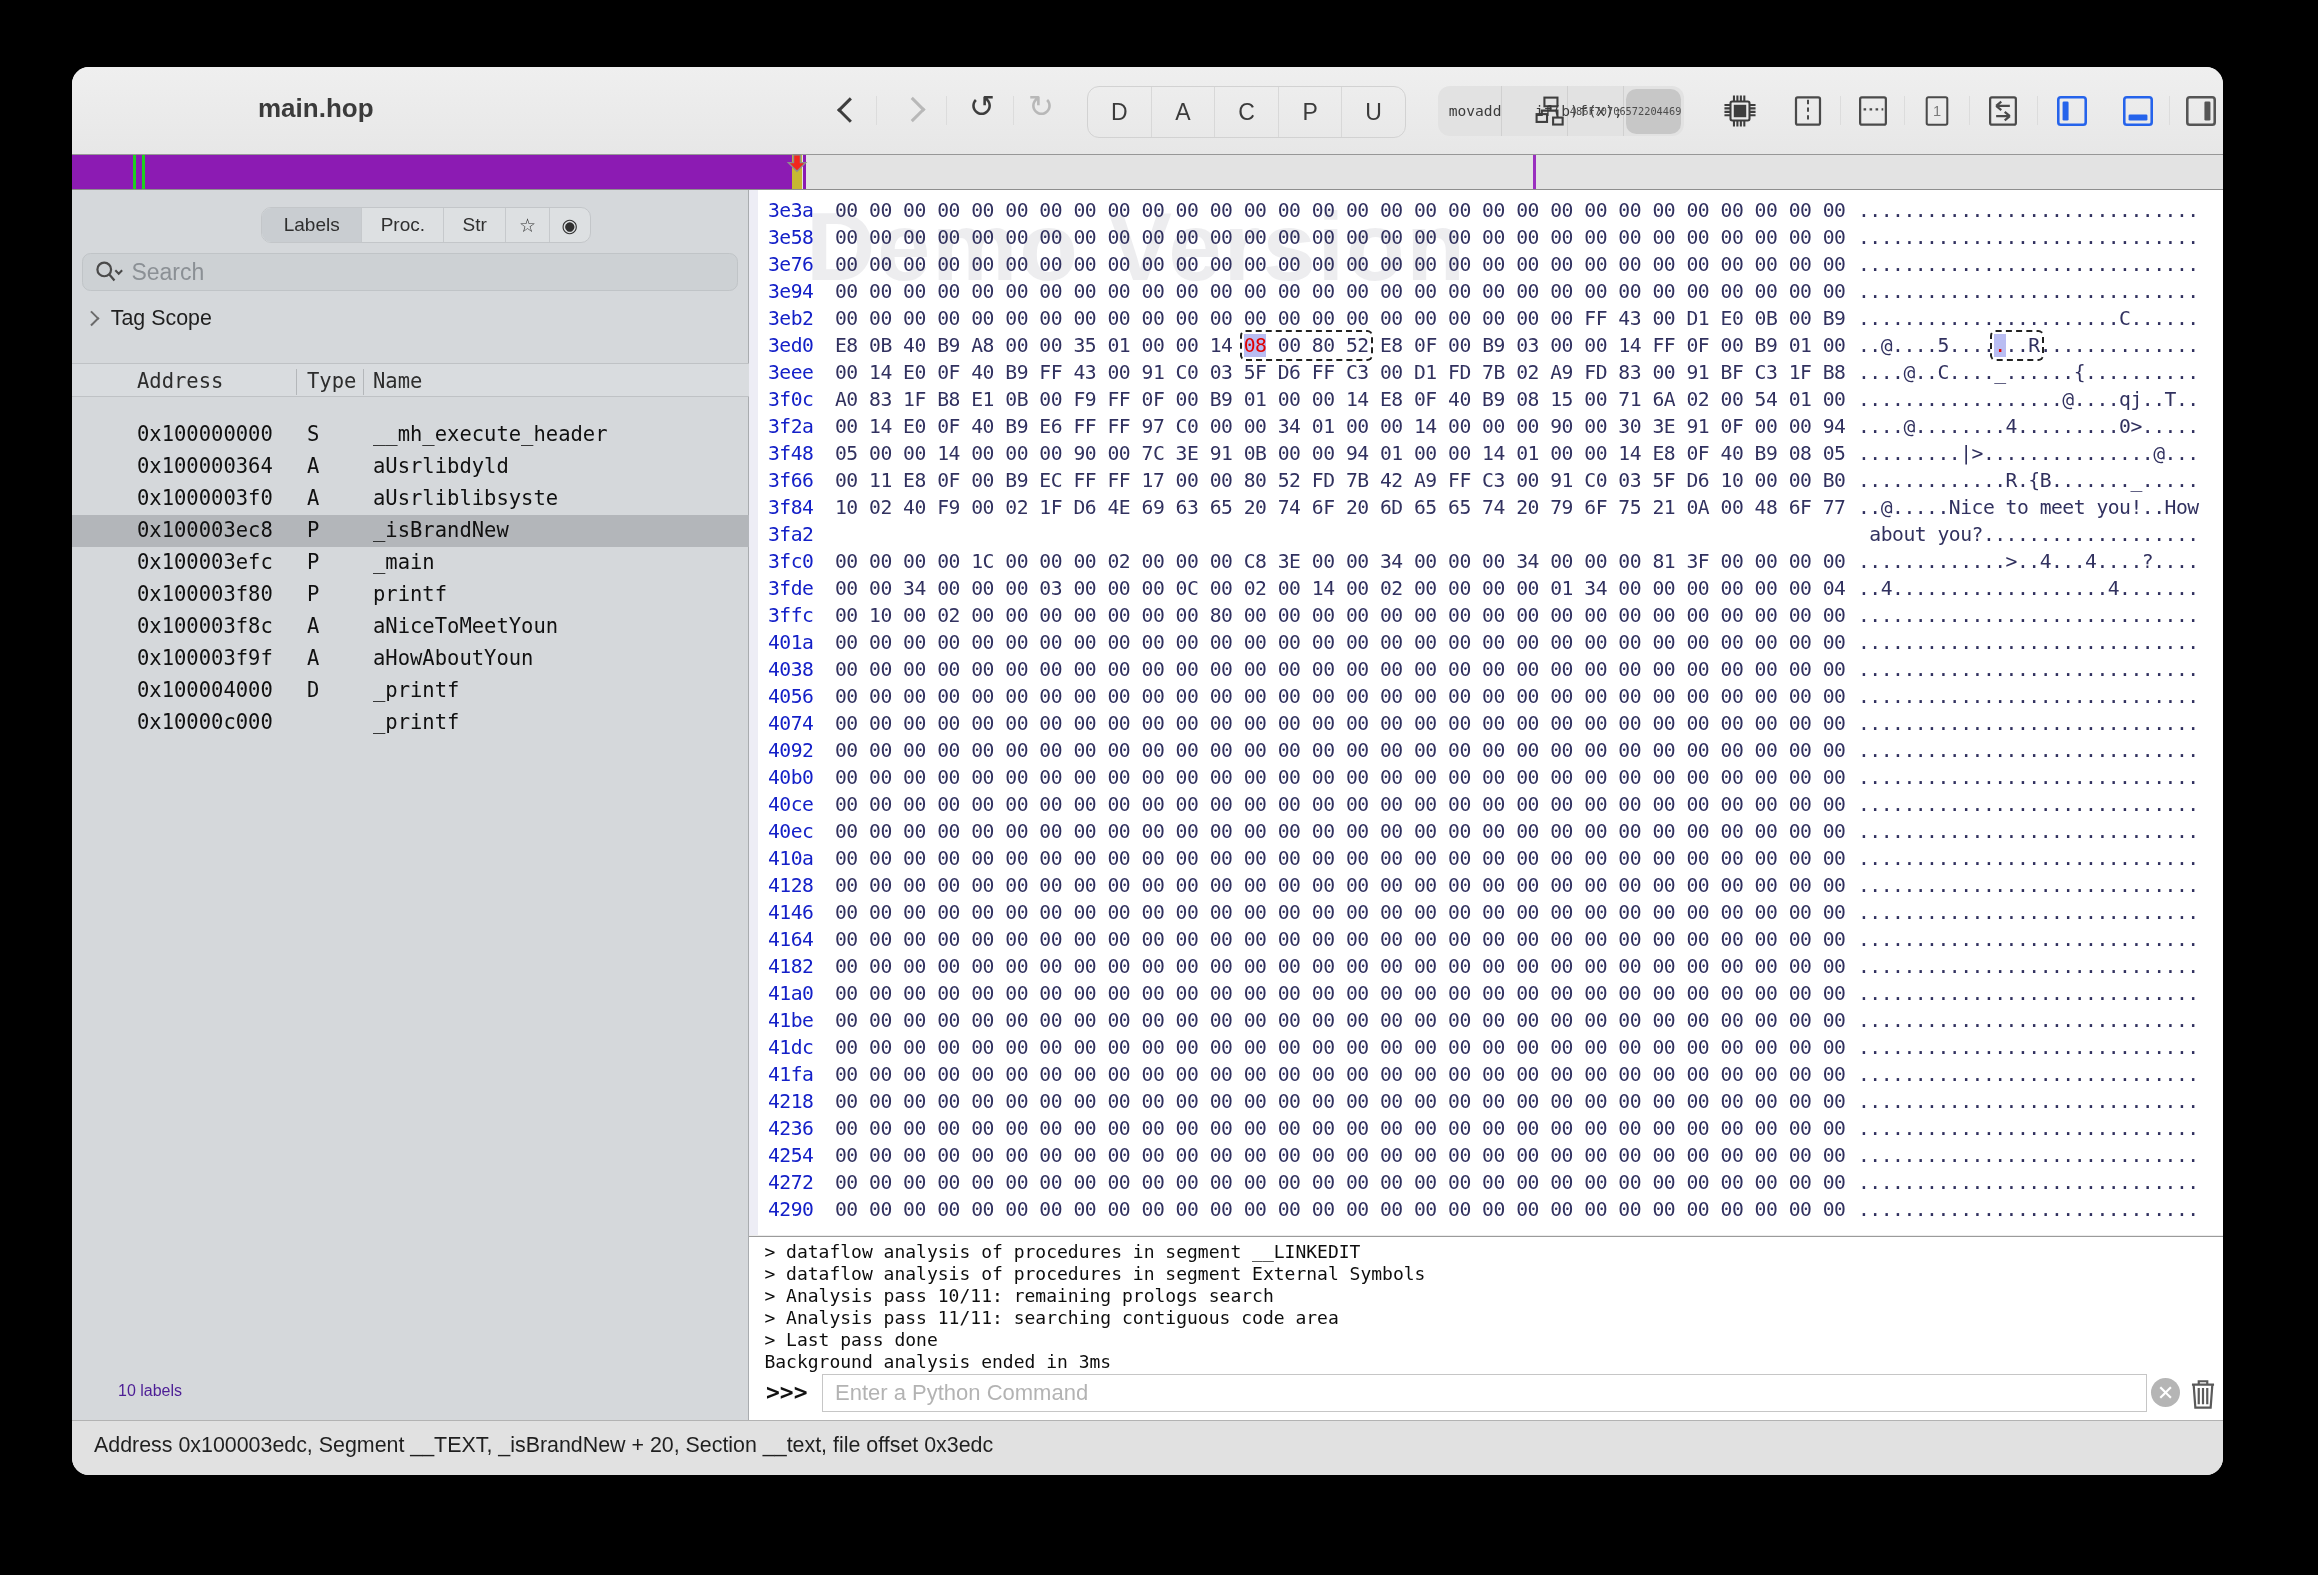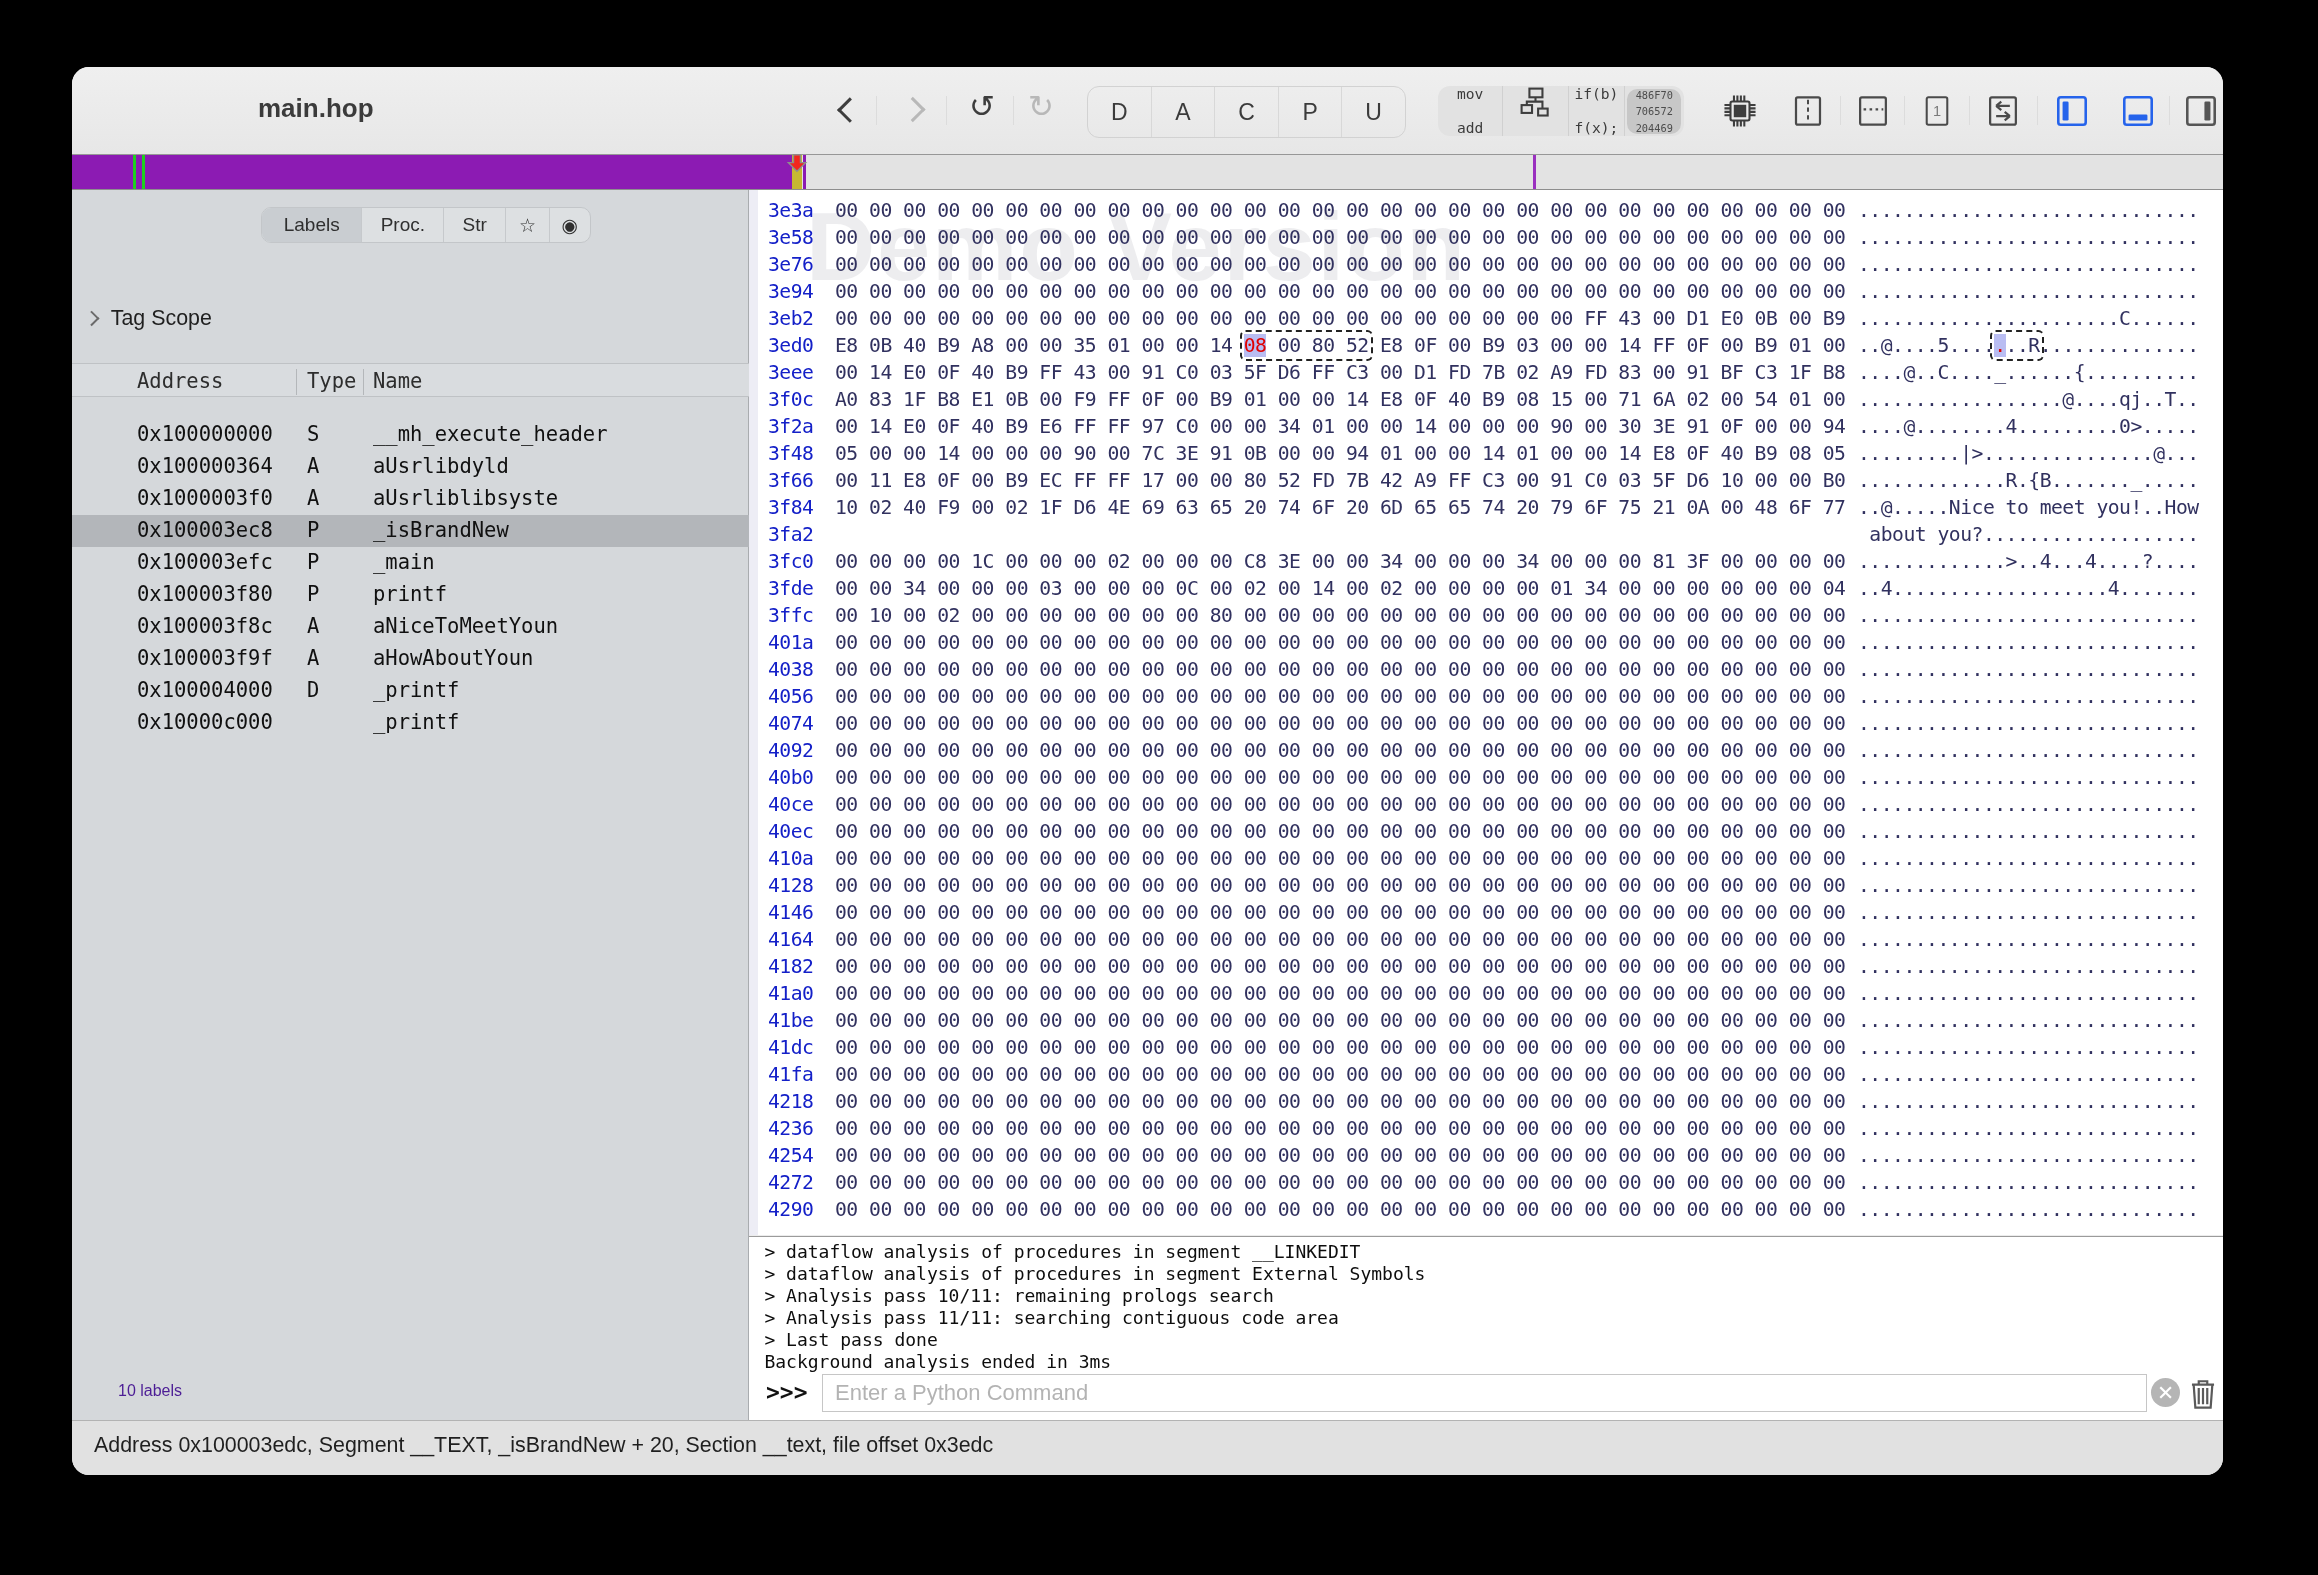--- a/index.html
+++ b/index.html
@@ -20,21 +20,21 @@
   .chev{position:absolute;top:34px;width:14.6px;height:14.6px;border-left:3.4px solid #3d3d3d;border-bottom:3.4px solid #3d3d3d;}
   .chev.left{transform:rotate(45deg);}
   .chev.right{transform:rotate(225deg);border-color:#b8b8b8;}
   .arrow-glyph{position:absolute;top:20.5px;font-size:31px;color:#3d3d3d;}
   .arrow-glyph.dim{color:#b8b8b8;}
   #seg-dacpu{position:absolute;left:1015px;top:19px;width:317px;height:50px;border:1.3px solid #d2d2d2;
     border-radius:12px;display:flex;}
   #seg-dacpu .seg{flex:1;display:flex;align-items:center;justify-content:center;font-size:23px;color:#3b3b3b;border-right:0.9px solid #d8d8d8;}
   #seg-dacpu .seg:last-child{border-right:none;}
   #mode-group{position:absolute;left:1366px;top:19px;width:246px;height:50px;background:#e2e2e2;border-radius:12px;display:flex;align-items:center;}
-  #mode-group .mseg{height:100%;display:flex;flex-direction:column;align-items:center;justify-content:space-between;border-right:0.9px solid #d0d0d0;}
+  #mode-group .mseg{height:100%;display:flex;flex-direction:row;align-items:center;justify-content:flex-end;border-right:0.9px solid #d0d0d0;}
   #mode-group .mseg:last-child{border-right:none;}
   .tiny-mono{font-family:"DejaVu Sans Mono",monospace;font-size:14.6px;line-height:16.3px;color:#3b3b3b;}
   #mode-hex{background:#c7c7c7;border-radius:10.3px;margin:2.6px;height:45px !important;}
   #mode-hex div{font-family:"DejaVu Sans Mono",monospace;font-size:10.3px;line-height:12px;color:#4c4c4c;}
   .icon-btn{position:absolute;top:25px;width:38px;height:38px;display:flex;align-items:center;justify-content:center;}
   
   #navstrip{position:absolute;left:0;top:87px;width:2151px;height:36px;background:#e3e3e3;
     border-top:0.9px solid #979797;border-bottom:0.9px solid #8e8e8e;box-sizing:border-box;}
   #nav-purple{position:absolute;left:0;top:0;width:720px;height:34px;background:#8c1bb3;}
   .green-line{position:absolute;top:0;width:2.6px;height:34px;background:#1ed11e;}
@@ -224,20 +224,30 @@
   </div>
 
   <div id="sidebar">
     <div id="tabbar">
         <div class="tab sel" style="width: 101px;">Labels</div>
         <div class="tab" style="width: 82px;">Proc.</div>
         <div class="tab" style="width: 62px;">Str</div>
         <div class="tab" style="width: 43px;">☆</div>
         <div class="tab" style="width: 41px;">◉</div>
       </div>
+    <div id="searchbox">
+      <span style="margin:0 6.8px 0 10.3px;">
+        <svg width="29" height="26" viewBox="0 0 34 30">
+          <circle cx="12" cy="12" r="8" fill="none" stroke="#4a4a4a" stroke-width="2.6"></circle>
+          <path d="M18 18 L24 25" stroke="#4a4a4a" stroke-width="2.6"></path>
+          <path d="M25 13 l4 4 l4 -4" fill="none" stroke="#4a4a4a" stroke-width="2.4"></path>
+        </svg>
+      </span>
+      <input type="text" placeholder="Search" style="">
+    </div>
     <div id="tagscope">
       <span class="disc"></span>
       <span>Tag Scope</span>
     </div>
     <div id="tbl-header" class="mono">
       <span class="c-addr">Address</span>
       <span class="c-type">Type</span>
       <span class="c-name">Name</span>
       <span class="colsep" style="left:224px;"></span>
       <span class="colsep" style="left:291px;"></span>

